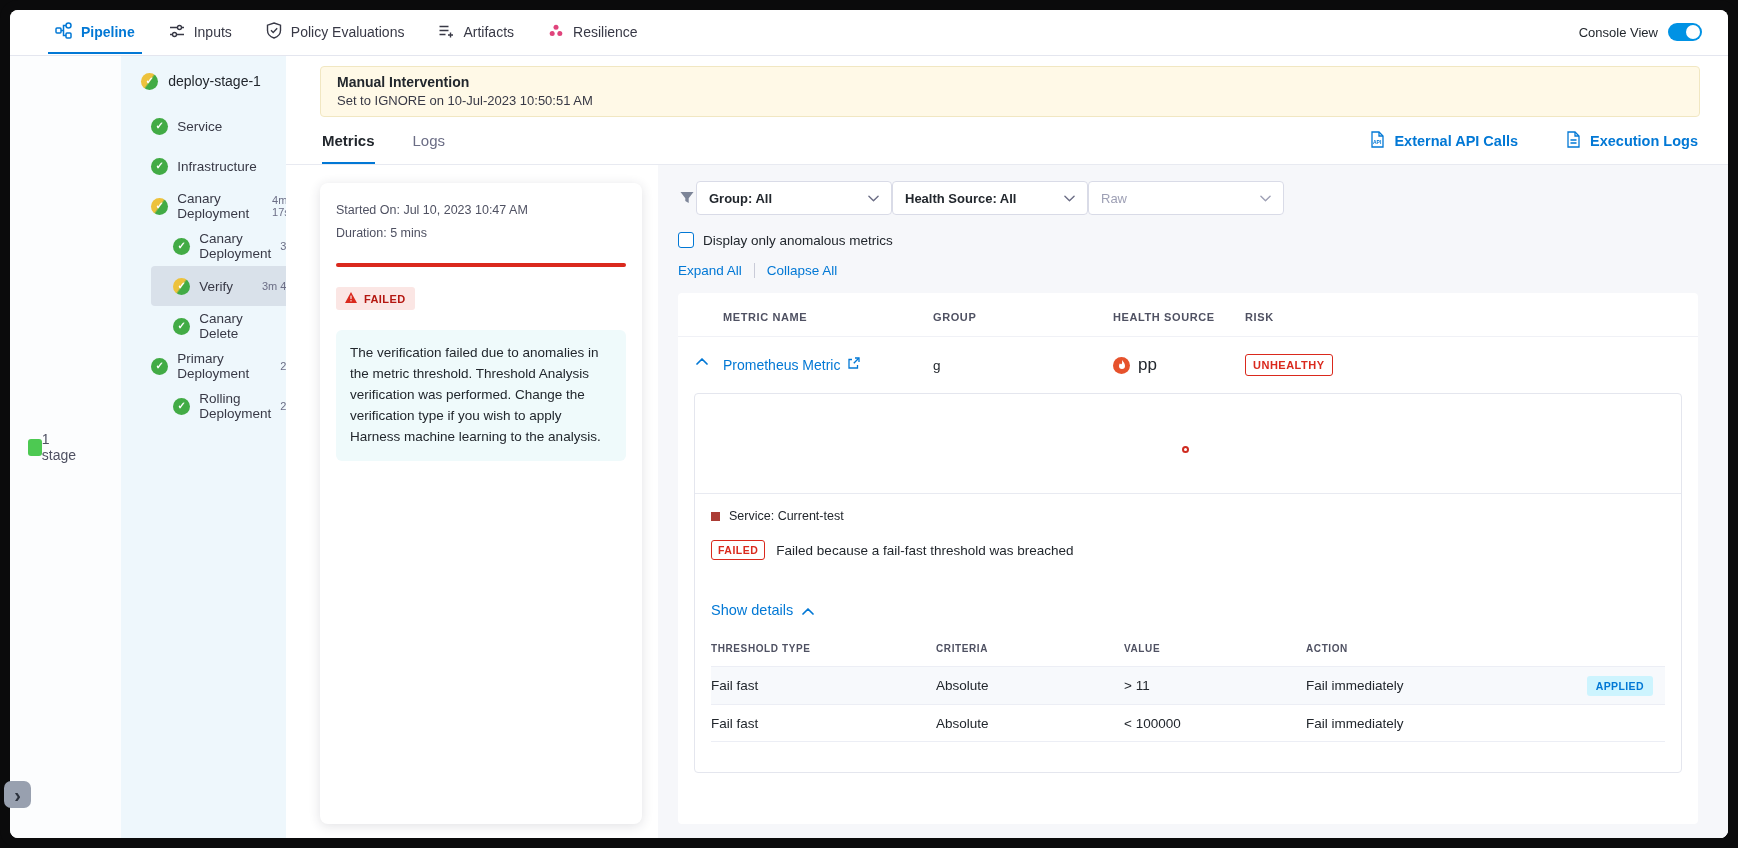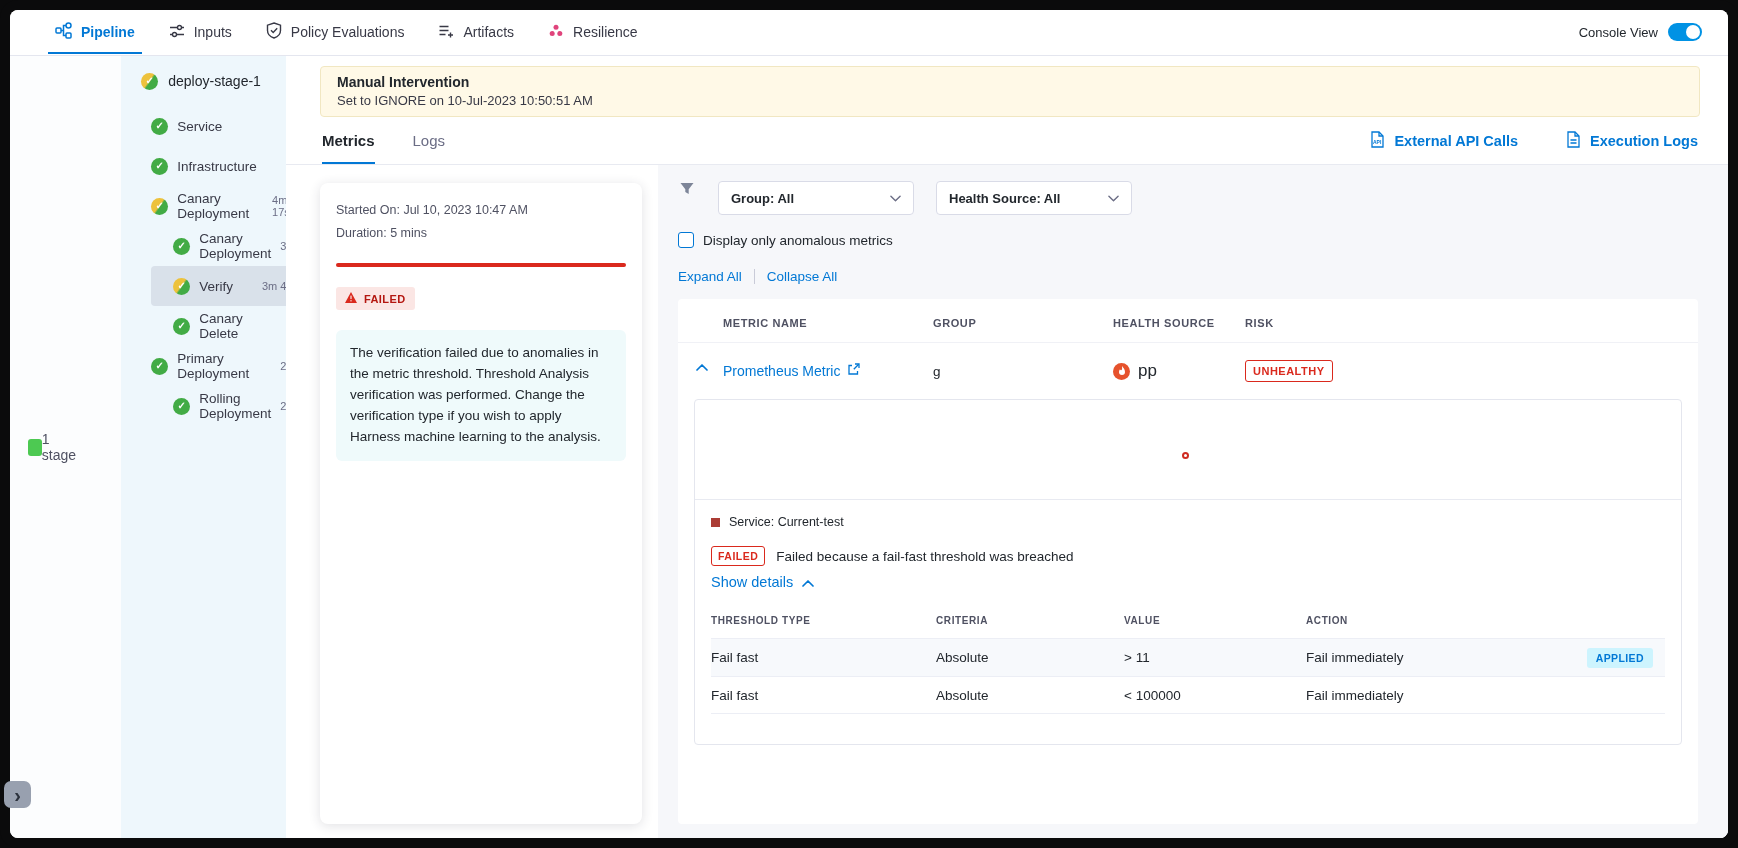--- a/index.html
+++ b/index.html
@@ -57,29 +57,29 @@
   .content-row{flex:1;display:flex;min-height:0}
   .left-col{width:372px;flex:none;padding:18px 16px 14px 34px;background:#fff}
   .summary-card{height:100%;background:#fff;border-radius:8px;box-shadow:0 2px 12px rgba(40,41,61,.14);padding:20px 16px;display:flex;flex-direction:column}
   .meta-line{font-size:12.5px;color:#4f5162;margin-bottom:9px}
   .progress-bar{height:4px;background:#da291d;border-radius:2px;margin:14px 0 20px;flex:none}
   .failed-badge{display:inline-flex;align-items:center;gap:7px;background:#fbe6e4;color:#b41710;font-size:11px;font-weight:bold;letter-spacing:.4px;padding:5px 9px;border-radius:3px;align-self:flex-start}
   .info-box{margin-top:20px;background:#effafb;border-radius:6px;padding:13px 14px;font-size:13.5px;line-height:1.55;color:#22272d}
 
   
   .right-panel{flex:1;background:#f6f7fa;padding:16px 30px 14px 20px;display:flex;flex-direction:column;min-width:0}
-  .filter-row{display:flex;gap:22px;flex:none}
+  .filter-row{display:flex;align-items:center;flex:none}
   .funnel-wrap{width:18px;display:flex;justify-content:center}
   .select{width:196px;height:34px;background:#fff;border:1px solid #d9dbe7;border-radius:4px;display:flex;align-items:center;padding:0 12px;font-size:13px;font-weight:bold;color:#22272d;cursor:pointer}
   .select .sel-label{white-space:nowrap;overflow:hidden}
   .select .sel-chev{margin-left:auto;display:flex}
   .select.placeholder .sel-label{font-weight:normal;color:#9ea0b5}
   .checkbox-row{display:flex;align-items:center;gap:9px;margin-top:17px;font-size:13.5px;color:#22272d;flex:none}
   .checkbox{width:16px;height:16px;border:1.5px solid #0278d5;border-radius:3px;background:#fff;cursor:pointer;flex:none}
-  .expand-row{display:flex;align-items:center;gap:12px;margin-top:21px;font-size:13.5px;flex:none}
+  .expand-row{display:flex;align-items:center;gap:12px;margin-top:15px;font-size:13.5px;flex:none}
   .link-blue{color:#0278d5;cursor:pointer}
   .vert-sep{width:1px;height:15px;background:#c9cbd8}
 
   
   .table-card{margin-top:15px;background:#fff;border-radius:4px;flex:1;display:flex;flex-direction:column;min-height:0}
   .mt-grid{display:grid;grid-template-columns:210px 180px 132px 1fr}
   .mt-headers{padding:18px 16px 13px 45px;font-size:11px;font-weight:bold;letter-spacing:.6px;color:#4f5162;border-bottom:1px solid #f0f1f6}
   .metric-row{padding:17px 16px 17px 45px;align-items:center;position:relative}
   .row-chevron{position:absolute;left:18px;top:21px;cursor:pointer;display:flex}
   .metric-name{color:#0278d5;font-size:14px;display:flex;gap:7px;align-items:center;cursor:pointer}
@@ -91,21 +91,21 @@
   
   .detail-box{margin:0 16px 18px;border:1px solid #e4e6ee;border-radius:4px;background:#fff}
   .chart-area{height:100px;position:relative;border-bottom:1px solid #e8eaf1}
   .anomaly-point{position:absolute;left:49.4%;top:52px;width:7px;height:7px;border:2px solid #cf2b20;border-radius:50%;background:#fff}
   .detail-body{padding:15px 16px 0}
   .legend-row{display:flex;align-items:center;gap:9px;font-size:12.5px;color:#22272d}
   .legend-square{width:9px;height:9px;background:#ab3c35;flex:none}
   .fail-row{display:flex;align-items:center;gap:11px;margin-top:17px}
   .fail-outline-badge{border:1px solid #da291d;color:#da291d;background:#fff;font-size:10.5px;font-weight:bold;padding:3px 6px;border-radius:3px;letter-spacing:.5px}
   .fail-text{font-size:13.5px;color:#22272d}
-  .show-details{display:inline-flex;align-items:flex-end;gap:9px;margin-top:8px;color:#0278d5;font-size:14.5px;cursor:pointer}
+  .show-details{display:inline-flex;align-items:flex-end;gap:9px;margin-top:42px;color:#0278d5;font-size:14.5px;cursor:pointer}
   .th-table{margin:16px 0 30px}
   .th-grid{display:grid;grid-template-columns:225px 188px 182px 1fr;align-items:center}
   .th-head{font-size:10px;font-weight:bold;letter-spacing:.6px;color:#4f5162;padding:8px 0 12px}
   .th-row{height:38px;font-size:13.5px;color:#22272d;border-top:1px solid #eceef5}
   .th-row:last-child{border-bottom:1px solid #eceef5}
   .th-row.shaded{background:#f7f9fc}
   .action-cell{display:flex;align-items:center;justify-content:space-between;padding-right:12px}
   .applied-badge{background:#cdf4fe;color:#0278d5;font-size:10.5px;font-weight:bold;padding:4px 9px;border-radius:3px;letter-spacing:.4px}
 
   
@@ -314,20 +314,28 @@
                   </span>
               </div>
               <div class="select">
                 <span class="sel-label">Health Source: All</span>
                 <span class="sel-chev">
                     <svg width="11" height="7" viewBox="0 0 12 7" fill="none">
                       <path d="M1 1l5 5 5-5" stroke="#6b6d85" stroke-width="1.5" stroke-linecap="round" stroke-linejoin="round"></path>
                     </svg>
                   </span>
               </div>
+              <div class="select placeholder">
+                <span class="sel-label">Raw</span>
+                <span class="sel-chev">
+                    <svg width="11" height="7" viewBox="0 0 12 7" fill="none">
+                      <path d="M1 1l5 5 5-5" stroke="#9ea0b5" stroke-width="1.5" stroke-linecap="round" stroke-linejoin="round"></path>
+                    </svg>
+                  </span>
+              </div>
             </div>
 
             <div class="checkbox-row">
               <span class="checkbox"></span>
               <span>Display only anomalous metrics</span>
             </div>
 
             <div class="expand-row">
               <span class="link-blue">Expand All</span>
               <span class="vert-sep"></span>

